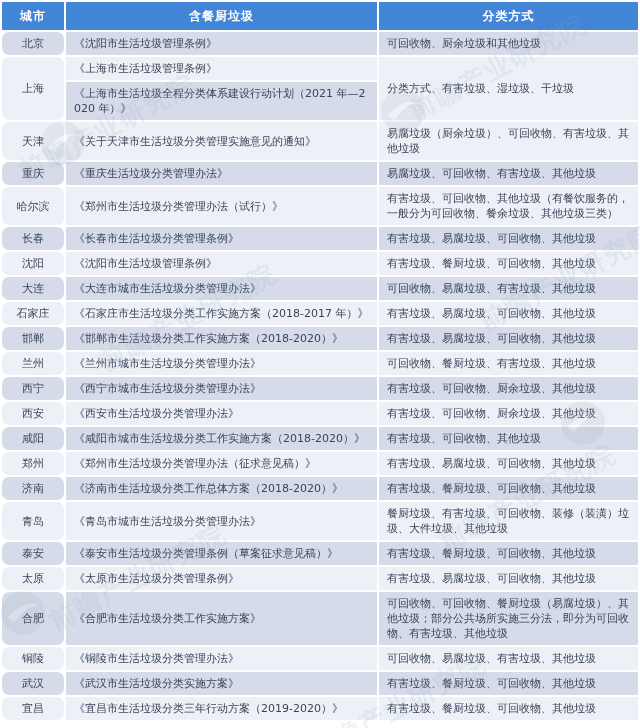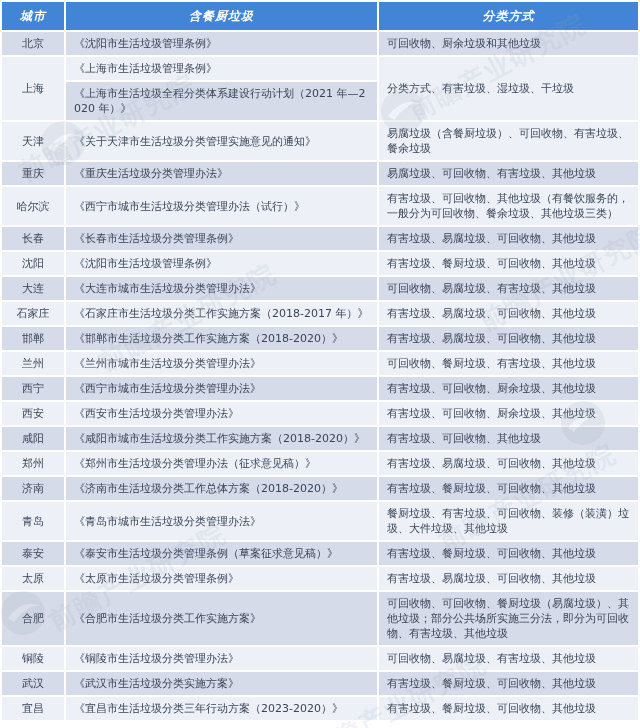--- a/index.html
+++ b/index.html
@@ -20,31 +20,30 @@
   col.c-method{width:259px;}
   th{
     background:#4285d6;
     color:#ffffff;
     font-size:12px;
     font-weight:bold;
     height:24px;
     padding:2px 4px;
     text-align:center;
     letter-spacing:1px;
-    font-style:italic;
   }
   td{
     font-size:11px;
     line-height:15px;
     color:#3a4458;
     padding:4px 8px;
     vertical-align:middle;
     word-break:break-all;
   }
-  td.city{text-align:center;padding:4px 2px;}
+  td.city{text-align:center;padding:4px 2px;border-radius:7px;}
   td.dark{background:#d5dbe8;}
   td.light{background:#edf1f7;}
   
   .wm-layer{
     position:absolute;left:0;top:0;width:640px;height:728px;
     pointer-events:none;z-index:5;overflow:hidden;
   }
   .wm-text{
     position:absolute;
     font-size:26px;
@@ -85,30 +84,30 @@
         <td class="city light" rowspan="2">上海</td>
         <td class="light">《上海市生活垃圾管理条例》</td>
         <td class="light" rowspan="2">分类方式、有害垃圾、湿垃圾、干垃圾</td>
       </tr>
       <tr>
         <td class="dark">《上海市生活垃圾全程分类体系建设行动计划（2021 年—2020 年）》</td>
       </tr>
       <tr>
         <td class="city light" rowspan="1">天津</td>
         <td class="light">《关于天津市生活垃圾分类管理实施意见的通知》</td>
-        <td class="light" rowspan="1">易腐垃圾（含餐厨垃圾）、可回收物、有害垃圾、餐余垃圾</td>
+        <td class="light" rowspan="1">易腐垃圾（厨余垃圾）、可回收物、有害垃圾、其他垃圾</td>
       </tr>
       <tr>
         <td class="city dark" rowspan="1">重庆</td>
         <td class="dark">《重庆生活垃圾分类管理办法》</td>
         <td class="dark" rowspan="1">易腐垃圾、可回收物、有害垃圾、其他垃圾</td>
       </tr>
       <tr>
         <td class="city light" rowspan="1">哈尔滨</td>
-        <td class="light">《西宁市城市生活垃圾分类管理办法（试行）》</td>
+        <td class="light">《郑州市生活垃圾分类管理办法（试行）》</td>
         <td class="light" rowspan="1">有害垃圾、可回收物、其他垃圾（有餐饮服务的，一般分为可回收物、餐余垃圾、其他垃圾三类）</td>
       </tr>
       <tr>
         <td class="city dark" rowspan="1">长春</td>
         <td class="dark">《长春市生活垃圾分类管理条例》</td>
         <td class="dark" rowspan="1">有害垃圾、易腐垃圾、可回收物、其他垃圾</td>
       </tr>
       <tr>
         <td class="city light" rowspan="1">沈阳</td>
         <td class="light">《沈阳市生活垃圾管理条例》</td>
@@ -184,21 +183,21 @@
         <td class="light">《铜陵市生活垃圾分类管理办法》</td>
         <td class="light" rowspan="1">可回收物、易腐垃圾、有害垃圾、其他垃圾</td>
       </tr>
       <tr>
         <td class="city dark" rowspan="1">武汉</td>
         <td class="dark">《武汉市生活垃圾分类实施方案》</td>
         <td class="dark" rowspan="1">有害垃圾、餐厨垃圾、可回收物、其他垃圾</td>
       </tr>
       <tr>
         <td class="city light" rowspan="1">宜昌</td>
-        <td class="light">《宜昌市生活垃圾分类三年行动方案（2023-2020）》</td>
+        <td class="light">《宜昌市生活垃圾分类三年行动方案（2019-2020）》</td>
         <td class="light" rowspan="1">有害垃圾、餐厨垃圾、可回收物、其他垃圾</td>
       </tr>
     </tbody>
 </table>
 
 <div class="wm-layer">
   <span class="wm-text" style="left:400px;top:50px">前瞻产业研究院</span>
   <span class="wm-text" style="left:10px;top:110px">前瞻产业研究院</span>
   <span class="wm-text" style="left:470px;top:260px">前瞻产业研究院</span>
   <span class="wm-text" style="left:90px;top:300px">前瞻产业研究院</span>

